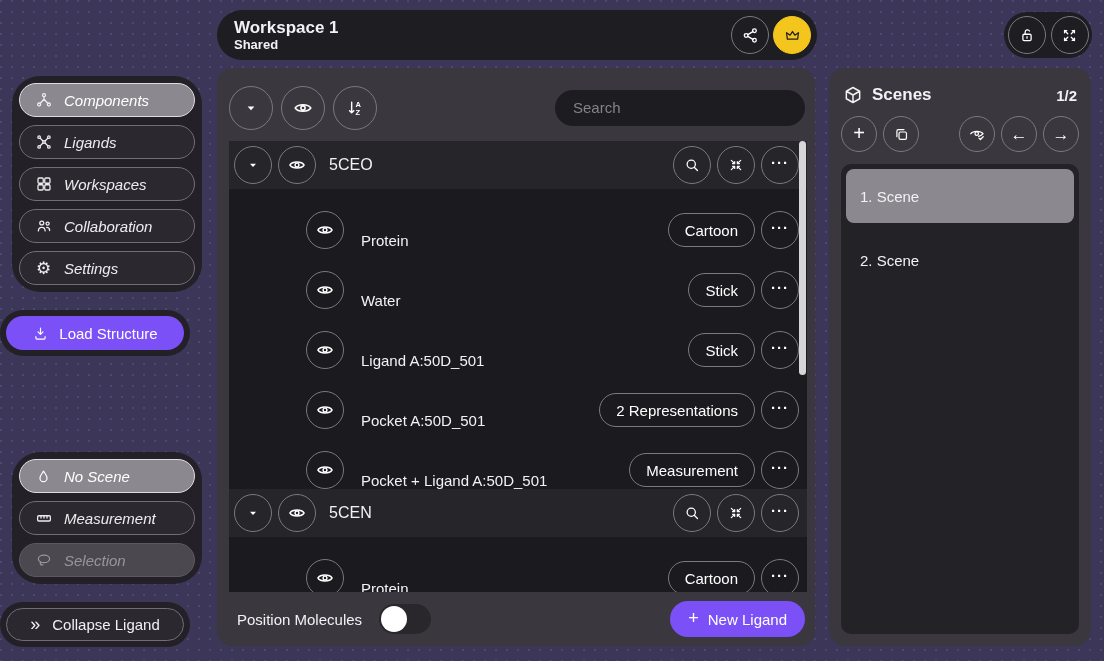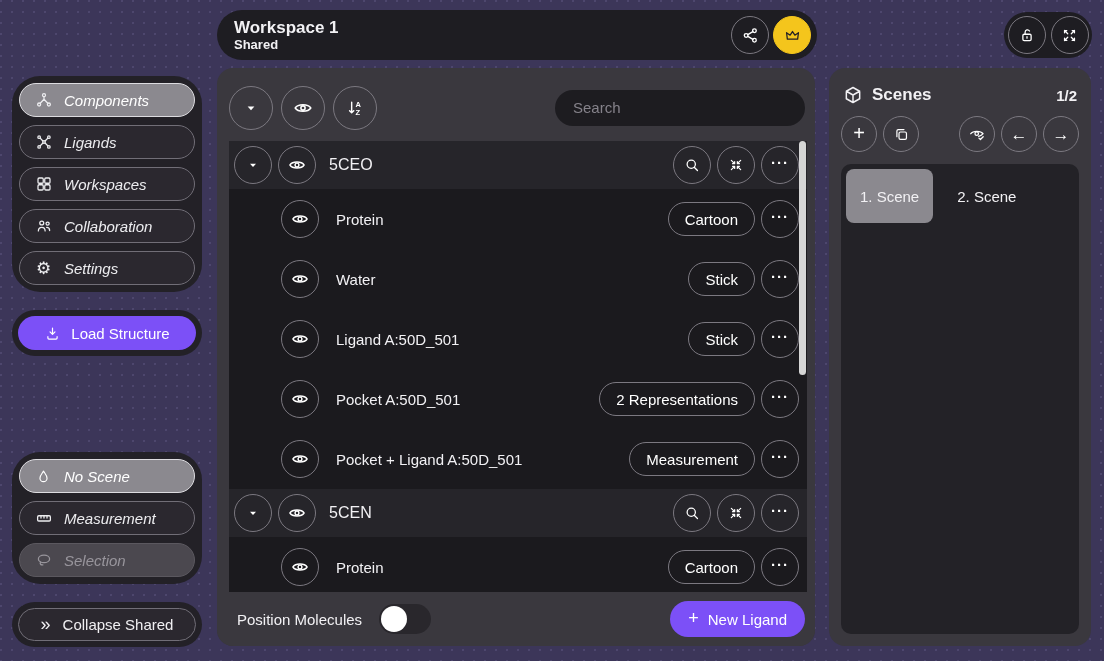--- a/index.html
+++ b/index.html
@@ -34,21 +34,21 @@
     display:flex; flex-direction:column; gap:8px; }
   .side-pill{
     height:34px; border:1px solid #716e77; border-radius:17px;
     background:#2b282f; display:flex; align-items:center; gap:11px;
     padding:0 14px; font-size:15px; color:#ededf0; cursor:pointer; flex:none;font-style:italic;
   }
   .side-pill .picon{ width:19px; display:flex; justify-content:center; color:#ededf0; }
   .side-pill.active{ background:#8b898f; border-color:#dddce0; color:#fff; }
   .side-pill.disabled{ background:#4b484f; border-color:#5b585f; color:#98959c; cursor:default; }
   .side-pill.disabled .picon{ color:#98959c; }
-  .pill-wrap{ left:12px; width:190px; border-radius:23px; padding:6px; }
+  .pill-wrap{ left:0; width:190px; border-radius:23px; padding:6px; }
   .purple-pill{
     height:34px; border-radius:17px; background:#7c50f7; border:none; color:#fff;
     display:flex; align-items:center; justify-content:center; gap:10px;
     font-size:15px; width:100%; cursor:pointer;
   }
   .collapse-pill{
     height:33px; border-radius:17px; background:#2b282f; border:1px solid #716e77; color:#f0eff2;
     display:flex; align-items:center; justify-content:center; gap:12px;
     font-size:15px; width:100%; cursor:pointer;
   }
@@ -76,21 +76,21 @@
     padding:0 18px; outline:none; font-family:inherit;
   }
   .search-box::placeholder{ color:#85828a; }
 
   .comp-list{ position:absolute; left:12px; right:8px; top:73px; height:451px;
     background:#1b1a1e; overflow:hidden; }
   .group-row{ height:48px; background:#26252a; display:flex; align-items:center;
     gap:6px; padding:0 8px 0 5px; }
   .group-name{ font-size:16px; margin-left:7px; }
   .row-right{ margin-left:auto; display:flex; align-items:center; gap:6px; }
-  .item-row{ height:60px; display:flex; align-items:center; padding:0 8px 0 52px; }
+  .item-row{ height:60px; display:flex; align-items:flex-end; padding:0 8px 0 77px; }
   .item-label{ font-size:15px; margin-left:17px; }
   .badge-pill{
     height:34px; border:1px solid #7c7981; border-radius:17px; background:transparent;
     color:#fff; font-size:15px; padding:0 16px; display:flex; align-items:center;
     cursor:pointer; flex:none;
   }
   .scroll-thumb{ position:absolute; right:1px; top:0; width:7px; height:234px;
     background:#d6d6d6; border-radius:4px; cursor:grab; }
 
   .panel-footer{ position:absolute; left:0; right:0; bottom:0; height:54px;
@@ -109,21 +109,21 @@
   .scenes-panel{ left:829px; top:68px; width:262px; height:578px; background:#3a383e;
     border-radius:16px; padding:12px; display:flex; flex-direction:column; }
   .scenes-head{ display:flex; align-items:center; gap:9px; height:30px; padding:0 2px; }
   .scenes-title{ font-size:17px; font-weight:bold; }
   .scenes-counter{ margin-left:auto; font-size:15px; font-weight:bold; }
   .scenes-btns{ display:flex; align-items:center; gap:6px; margin-top:6px; }
   .scenes-btns .spacer{ flex:1; }
   .plus-txt{ font-size:20px; line-height:1; padding-bottom:3px; }
   .arrow-txt{ font-size:17px; line-height:1; }
   .scene-list{ margin-top:12px; flex:1; background:#232227; border-radius:10px;
-    padding:5px; display:flex; flex-direction:row; gap:10px; }
+    padding:5px; display:flex; flex-direction:column; gap:10px; }
   .scene-item{ height:54px; border-radius:8px; display:flex; align-items:center;
     padding:0 14px; font-size:15px; cursor:pointer; flex:none; }
   .scene-item.selected{ background:#8b898f; }
 </style>
 </head>
 <body>
 
 <div class="abs dark-box side-group" style="top:76px;">
   <div class="side-pill active">
     <span class="picon">
@@ -213,21 +213,21 @@
           <path d="M7.5 14.5 c-1.6 2.6 0.4 4.6 3 4"></path>
         </svg>
     </span>
     <span>Selection</span>
   </div>
 </div>
 
 <div class="abs dark-box pill-wrap" style="top:602px;">
   <button class="collapse-pill">
     <span class="glyph" style="font-size:18px;padding-bottom:2px;">»</span>
-    <span>Collapse Shared</span>
+    <span>Collapse Ligand</span>
   </button>
 </div>
 
 <div class="abs ws-header">
   <div class="ws-titles">
     <span class="ws-title">Workspace 1</span>
     <span class="ws-sub">Shared</span>
   </div>
   <div style="margin-left:auto; display:flex;">
     <button class="circle-btn c38">

